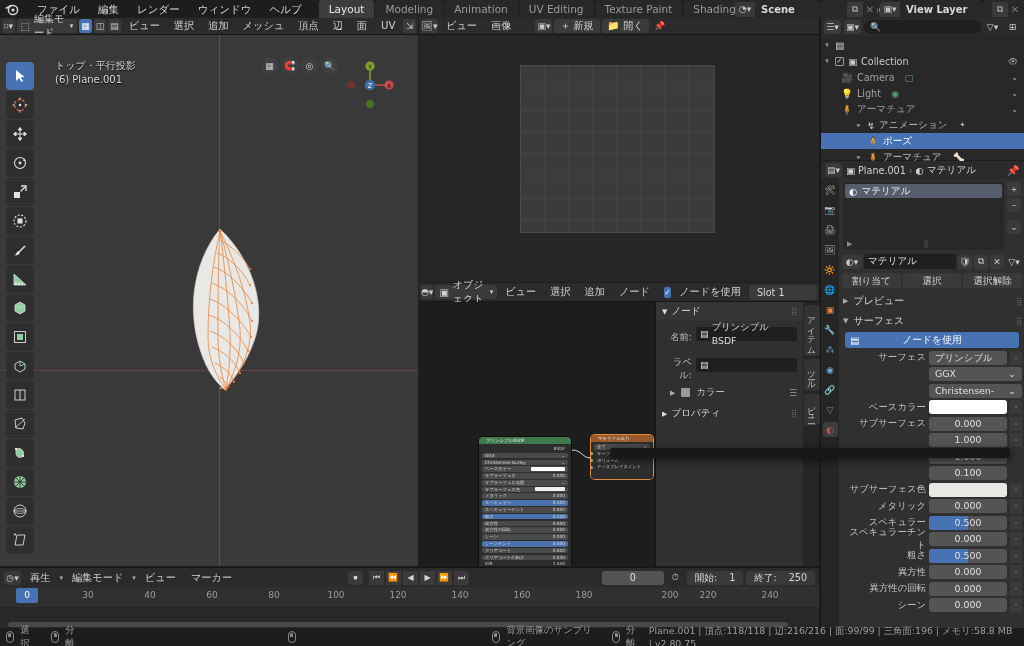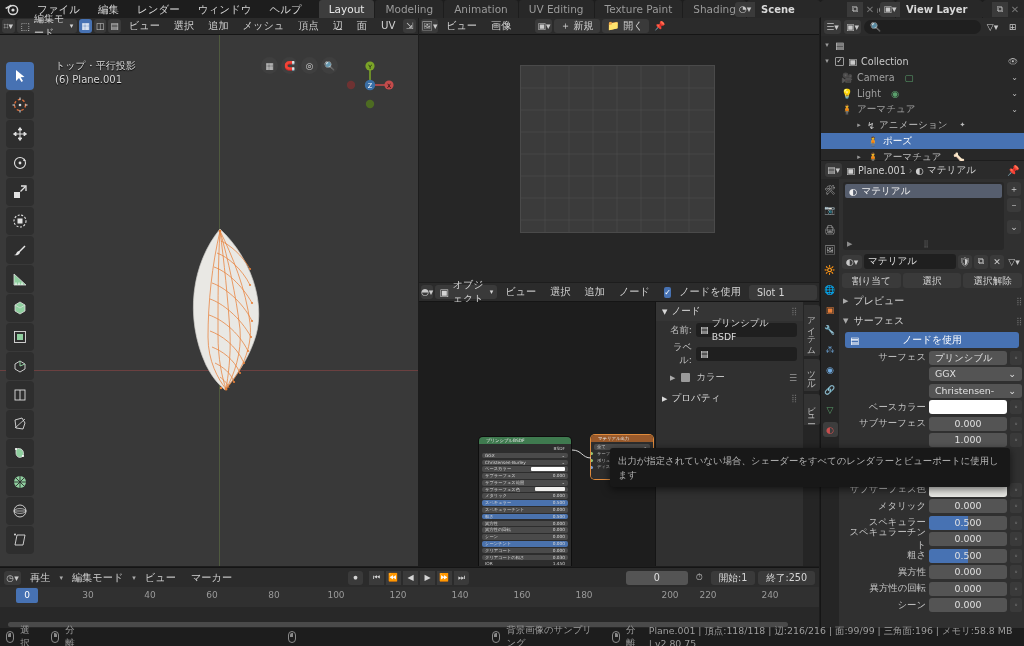--- a/index.html
+++ b/index.html
@@ -99,37 +99,37 @@
   .nrow { height:5.6px; margin-bottom:1.2px; border-radius:2px; background:#4a4a4a;
           display:flex; align-items:center; justify-content:space-between; padding:0 3px;
           font-size:4.3px; color:#d8d8d8; line-height:5.6px;}
   .nrow.blue { background:#4a72ad; }
   .nrow.plain { background:transparent; justify-content:flex-end; color:#ccc;}
   .nrow.drop { background:#4a4a4a; }
   
   #sh-npanel { position:absolute; right:16px; top:19px; width:148px; height:264px; background:#303030; border-left:1px solid #151515;}
   .pan-title { background:#353535; padding:3px 6px; font-size:9.6px; color:#d8d8d8; display:flex; align-items:center; gap:4px;}
   .pfield { display:flex;align-items:center;gap:4px;padding:2px 6px;}
-  .pfield .lbl { font-size:9.3px;color:#c2c2c2;width:30px;text-align:right;}
+  .pfield .lbl { font-size:9.3px;color:#c2c2c2;width:30px;text-align:right;margin-top:8px;}
   .pfield .inp { flex:1;background:#1f1f1f;border-radius:3px;height:14px;line-height:14px;padding:0 4px;font-size:9.3px;color:#ddd;display:flex;align-items:center;gap:3px;}
   #sh-tabs { position:absolute; right:0; top:19px; width:16px; height:264px; background:#252525;}
   .vtab { writing-mode: vertical-rl; text-orientation: mixed; background:#333; color:#bdbdbd;
           font-size:8.6px; padding:6px 2px; margin:3px 1px; border-radius:0 3px 3px 0;}
 
   
   #timeline { position:absolute; left:0; top:549px; width:819px; height:61px; background:#303030; border-top:1px solid #151515;}
   #tl-header { height:19px; background:#2b2b2b; display:flex; align-items:center; padding:0 4px; gap:3px; position:relative;}
   #tl-playback { position:absolute; left:348px; display:flex; align-items:center; gap:2px;}
   .pbtn { width:15px;height:14px;background:#3a3a3a;display:flex;align-items:center;justify-content:center;color:#d5d5d5;font-size:8px;}
   .pbtn:first-child{border-radius:3px 0 0 3px;} .pbtn:last-child{border-radius:0 3px 3px 0;}
   #tl-right { position:absolute; right:4px; display:flex; align-items:center; gap:3px;}
   .numfield { background:#545454; border-radius:3px; height:14px; line-height:14px; text-align:center;
               font-size:9.6px; color:#e0e0e0; min-width:62px;}
   .numfield2 { background:#3a3a3a; border-radius:3px; height:14px; line-height:14px;
-              font-size:9.6px; color:#d8d8d8; padding:0 8px; display:flex; gap:0;}
+              font-size:9.6px; color:#d8d8d8; padding:0 8px; display:flex; gap:12px;}
   #tl-ruler { position:absolute; top:19px; left:0; width:819px; height:20px; background:#303030;}
   .tick { position:absolute; top:3px; font-size:9px; color:#9a9a9a; transform:translateX(-50%);}
   #playhead { position:absolute; top:1px; width:22px; height:15px; background:#4772b3;
               border-radius:2px; color:#fff; font-size:9px; text-align:center; line-height:15px;}
   #tl-body { position:absolute; top:39px; left:0; width:819px; height:22px; background:#282828;}
   #tl-scrollbar { position:absolute; bottom:2px; left:8px; width:780px; height:5px; background:#4a4a4a; border-radius:3px;}
 
   
   #outliner { position:absolute; left:820px; top:0; width:204px; height:142px; background:#282828; border-left:1px solid #151515;}
   #out-header { height:18px; background:#2b2b2b; display:flex; align-items:center; padding:0 3px; gap:3px;}
@@ -930,21 +930,20 @@
       </div>
       <div class="prow">
         <span class="plabel">シーン</span>
         <span class="pval slider" style="--fill:0%"><span>0.000</span></span>
         <span class="dot">◦</span>
       </div>
     </div>
   </div>
 
   <div id="tooltip">
-    <div class="t2">出力が指定されていない場合、シェーダーをすべてのレンダラーとビューポートに使用します</div>
   </div>
 </div>
 
 <div id="statusbar">
   <span class="mouse-ic"></span>
   <span>選択</span>
   <span class="mouse-ic r" style="margin-left:8px"></span>
   <span>分離</span>
   <span class="mouse-ic" style="margin-left:200px"></span>
   <span style="margin-left:190px" class="mouse-ic"></span>

